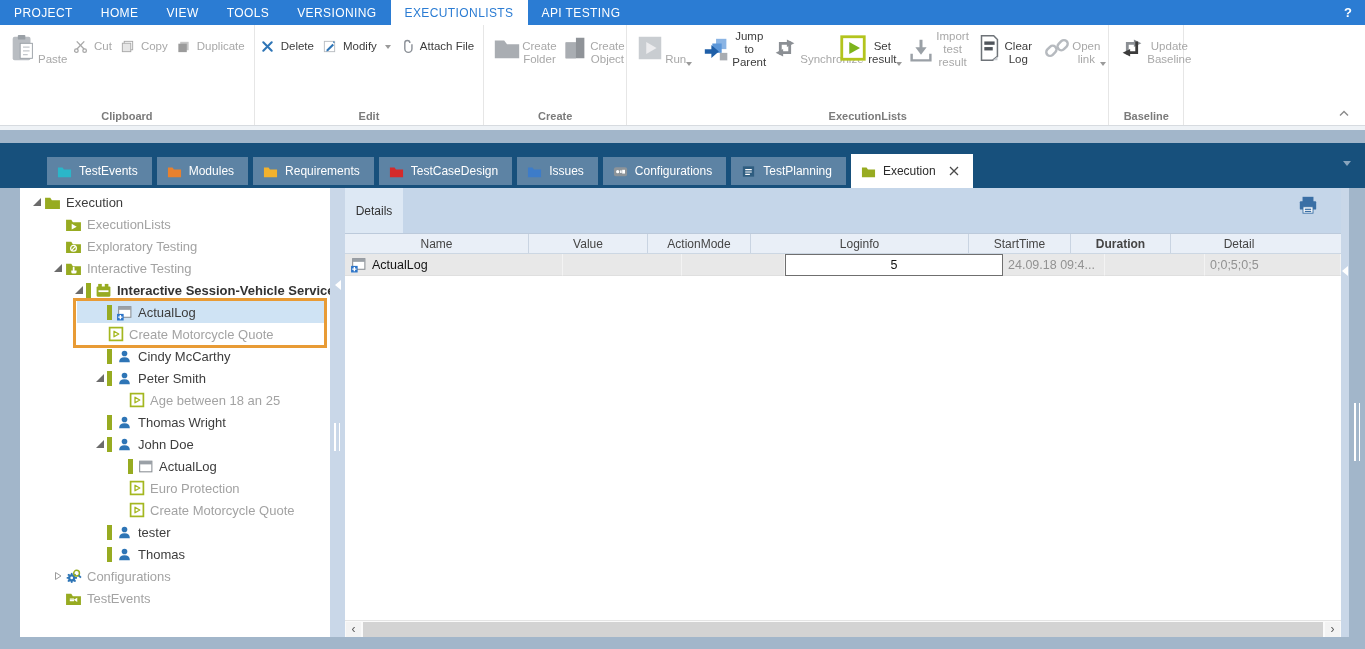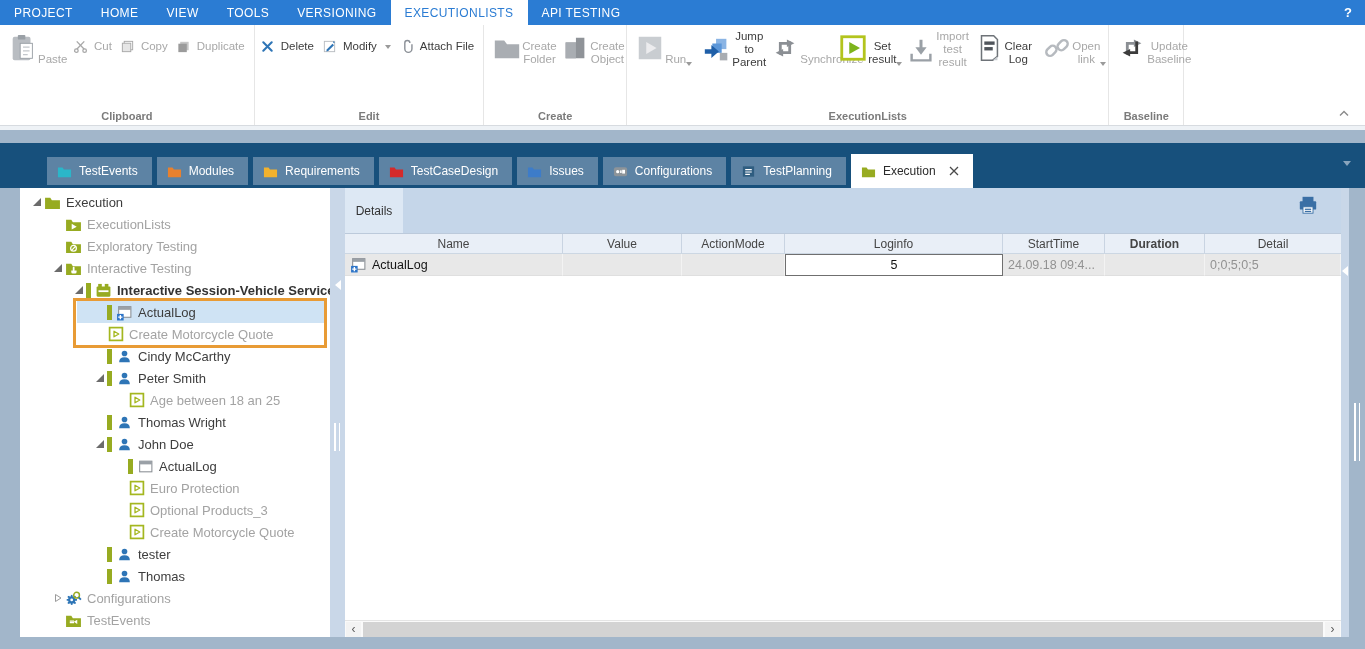--- a/index.html
+++ b/index.html
@@ -602,30 +602,20 @@
         <span class="tlabel">Euro Protection</span>
       </div>
       <div class="tree-row tone-gray">
         <span class="exp" style="margin-left: 94px;"></span>
         <span class="ticon">
           <svg width="16" height="16" viewBox="0 0 16 16">
             <rect x="1.6" y="1.6" width="12.8" height="12.8" fill="#fff" stroke="#a4b71f" stroke-width="1.7"></rect>
             <path d="M6 5.2 L10.8 8 L6 10.8 Z" fill="none" stroke="#a4b71f" stroke-width="1.3" stroke-linejoin="round"></path>
           </svg>
         </span>
-        <span class="tlabel">Optional Products_3</span>
-      </div>
-      <div class="tree-row tone-gray">
-        <span class="exp" style="margin-left: 94px;"></span>
-        <span class="ticon">
-          <svg width="16" height="16" viewBox="0 0 16 16">
-            <rect x="1.6" y="1.6" width="12.8" height="12.8" fill="#fff" stroke="#a4b71f" stroke-width="1.7"></rect>
-            <path d="M6 5.2 L10.8 8 L6 10.8 Z" fill="none" stroke="#a4b71f" stroke-width="1.3" stroke-linejoin="round"></path>
-          </svg>
-        </span>
         <span class="tlabel">Create Motorcycle Quote</span>
       </div>
       <div class="tree-row tone-dark">
         <span class="exp" style="margin-left: 73px;"></span>
         <span class="bar"></span>
         <span class="ticon">
           <svg width="15" height="15" viewBox="0 0 16 16">
             <circle cx="8" cy="4.8" r="3" fill="#2e75b6"></circle>
             <path d="M2.3 14.2 q0 -5.4 5.7 -5.4 t5.7 5.4 Z" fill="#2e75b6"></path>
           </svg>
@@ -698,21 +688,21 @@
         <svg width="22" height="20" viewBox="0 0 24 22">
           <rect x="6" y="2" width="12" height="6" fill="#3a6fa5"></rect>
           <rect x="3" y="7" width="18" height="9" rx="1" fill="#3a6fa5"></rect>
           <rect x="6.5" y="13" width="11" height="7" fill="#ffffff" stroke="#3a6fa5"></rect>
           <rect x="8.5" y="15" width="7" height="1.4" fill="#3a6fa5"></rect>
           <rect x="8.5" y="17.4" width="7" height="1.4" fill="#3a6fa5"></rect>
         </svg>
       </span>
     </div>
     <div class="grid-header" id="grid-header">
-        <div class="gh-cell" style="width: 218px;">Name</div>
+        <div class="gh-cell" style="width: 184px;">Name</div>
         <div class="gh-cell" style="width: 119px;">Value</div>
         <div class="gh-cell" style="width: 103px;">ActionMode</div>
         <div class="gh-cell" style="width: 218px;">Loginfo</div>
         <div class="gh-cell" style="width: 102px;">StartTime</div>
         <div class="gh-cell" style="width: 100px; font-weight: bold;">Duration</div>
         <div class="gh-cell" style="width: 136px;">Detail</div>
       </div>
     <div class="grid-row" id="grid-row">
         <div class="gr-cell name-cell" style="width: 218px;">
           <span class="icon">

